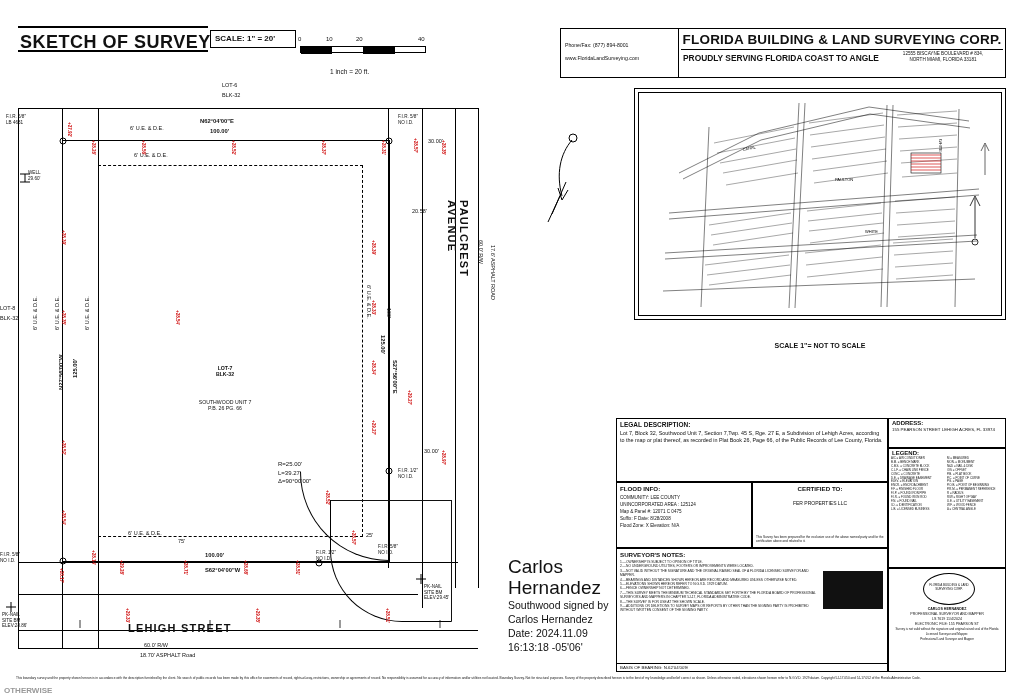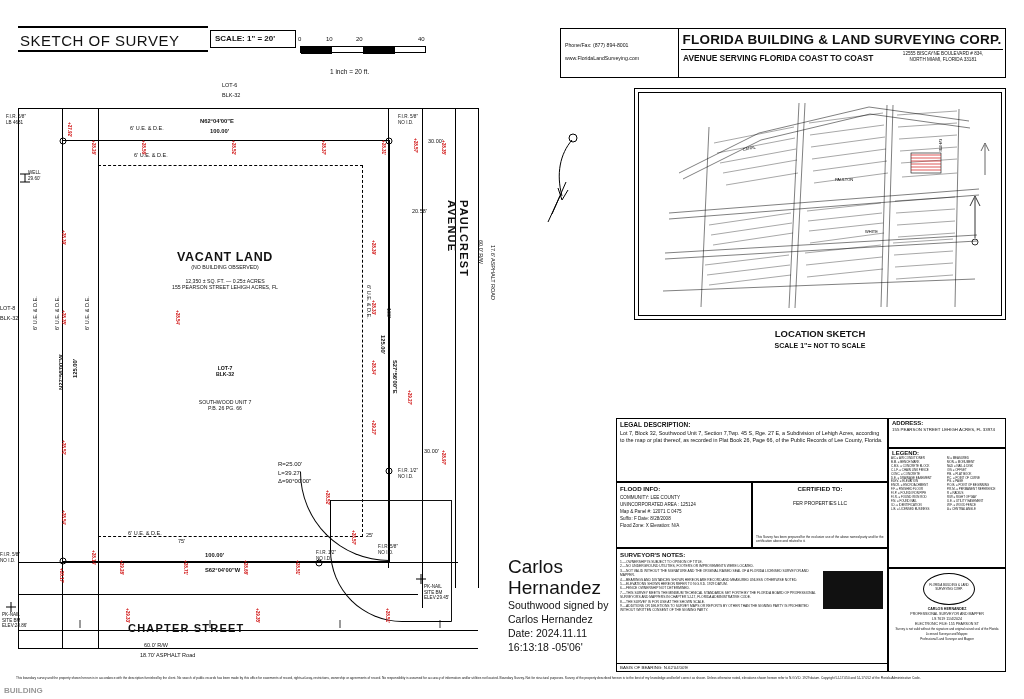--- a/index.html
+++ b/index.html
@@ -9,21 +9,21 @@
 
   
   .box{position:absolute;border:1px solid #000;box-sizing:border-box;}
   .t{position:absolute;white-space:nowrap;}
   .b{font-weight:bold;}
   .rot90{transform-origin:0 0;transform:rotate(-90deg);}
   .rotp90{transform-origin:0 0;transform:rotate(90deg);}
   .line{position:absolute;background:#000;}
 
   
-  #hdr-title{left:20px;top:32px;font-size:15px;letter-spacing:.5px;font-weight:normal;}
+  #hdr-title{left:20px;top:32px;font-size:18px;letter-spacing:.5px;font-weight:bold;}
   #hdr-rule1{left:18px;top:26px;width:190px;height:2px;}
   #hdr-rule2{left:18px;top:50px;width:190px;height:2px;}
   #scale-box{left:210px;top:30px;width:86px;height:18px;border:1px solid #000;}
   #scale-box .t{left:4px;top:3px;font-size:8px;font-weight:bold;}
 
   
   #sbar{left:300px;top:46px;width:126px;height:7px;border:1px solid #000;background:#fff;}
   #sbar .seg{position:absolute;top:0;height:7px;background:#000;}
   #sbar-ticks span{position:absolute;font-size:6px;}
   #sbar-cap{left:330px;top:68px;font-size:6.5px;}
@@ -122,21 +122,21 @@
   <div class="t" id="sbar-cap">1 inch = 20 ft.</div>
 
   <div class="box" id="tb">
     <div id="tb-left">
       <div class="t" style="top:13px;">Phone/Fax: (877) 894-8001</div>
       <div class="t" style="top:26px;">www.FloridaLandSurveying.com</div>
     </div>
     <div id="tb-main">
       <div class="t" id="tb-company">FLORIDA BUILDING &amp; LAND SURVEYING CORP.</div>
       <div class="line" id="tb-rule"></div>
-      <div class="t" id="tb-serving">AVENUE SERVING FLORIDA COAST TO COAST</div>
+      <div class="t" id="tb-serving">PROUDLY SERVING FLORIDA COAST TO ANGLE</div>
       <div class="t" id="tb-addr" style="white-space:pre-line;">12555 BISCAYNE BOULEVARD # 834,
 NORTH MIAMI, FLORIDA 33181</div>
     </div>
   </div>
 
   <div class="box" id="loc-box">
     <div id="loc-inner">
       <svg width="366" height="226" viewBox="0 0 366 226">
         <rect x="0" y="0" width="366" height="226" fill="#fff"></rect>
         <g stroke="#000" stroke-width="0.5" fill="none">
@@ -180,21 +180,20 @@
           <path d="M346 52 L346 82"></path>
             <path d="M342 58 L346 50 L350 58"></path>
         </g>
         <text x="104" y="58" font-size="4" font-family="Liberation Sans" transform="rotate(-12 104 58)">CANAL</text>
         <text x="196" y="88" font-size="4" font-family="Liberation Sans">PAULTON</text>
         <text x="226" y="140" font-size="4" font-family="Liberation Sans">WHITE</text>
         <text x="300" y="46" font-size="4" font-family="Liberation Sans" transform="rotate(90 300 46)">WHITE</text>
       </svg>
     </div>
   </div>
-  <div class="t" id="loc-title">LOCATION SKETCH</div>
   <div class="t" id="loc-sub">SCALE 1"= NOT TO SCALE</div>
 
   <svg style="position:absolute;left:540px;top:130px;" width="60" height="110">
     <g stroke="#000" fill="none" stroke-width="1">
       <path d="M32 10 C20 24 16 44 22 66"></path>
       <path d="M18 58 L22 70 L28 60"></path>
       <circle cx="33" cy="8" r="4"></circle>
     </g>
     <g stroke="#000" stroke-width="1">
       <path d="M12 84 L26 52"></path>
@@ -291,27 +290,27 @@
       <div style="font-weight:bold;">CARLOS HERNANDEZ</div>
       <div>PROFESSIONAL SURVEYOR AND MAPPER</div>
       <div>LS 7619    11/4/2024</div>
       <div>ELECTRONIC FILE: 155 PEARSON ST</div>
       <div style="font-size:3px;">Survey is not valid without the signature and original raised seal of the Florida Licensed Surveyor and Mapper.</div>
       <div style="font-size:3px;">Professional Land Surveyor and Mapper</div>
     </div>
   </div>
 
   <div class="t" id="disclaimer" style="white-space:normal;width:990px;">This boundary survey and the property shown hereon is in accordance with the description furnished by the client. No search of public records has been made by this office for easements of record, rights-of-way, restrictions, ownership or agreements of record. No responsibility is assumed for accuracy of information and/or utilities not located. Boundary Survey. Not for structural purposes. Survey of the property described hereon is to the best of my knowledge and belief correct as shown. Unless otherwise noted, elevations shown hereon refer to N.G.V.D. 1929 datum. Copyright 5J-17.050 and 5J-17.052 of the Florida Administrative Code.</div>
-  <div class="t" id="wm">BUILDING</div>
+  <div class="t" id="wm">OTHERWISE</div>
 
   <div class="t" id="sig" style="white-space:normal;">
     <div class="name">Carlos Hernandez</div>
     <div class="meta">Southwood signed by</div>
     <div class="meta">Carlos Hernandez</div>
-    <div class="meta">Date: 2024.11.11</div>
+    <div class="meta">Date: 2024.11.09</div>
     <div class="meta">16:13:18 -05'06'</div>
   </div>
 
   <div id="plot">
 
     <div class="line" style="left:18px;top:48px;width:460px;height:1px;"></div>
     <div class="line" style="left:18px;top:48px;width:1px;height:540px;"></div>
     <div class="line" style="left:18px;top:588px;width:460px;height:1px;"></div>
     <div class="line" style="left:478px;top:48px;width:1px;height:480px;"></div>
     <div class="line" style="left:18px;top:534px;width:400px;height:1px;"></div>
@@ -346,26 +345,20 @@
     <div class="label rot90" style="left:54px;top:270px;">6' U.E. &amp; D.E.</div>
     <div class="label rot90" style="left:84px;top:270px;">6' U.E. &amp; D.E.</div>
     <div class="label rotp90" style="left:372px;top:225px;">6' U.E. &amp; D.E.</div>
     <div class="label rot90" style="left:32px;top:270px;">6' U.E. &amp; D.E.</div>
 
     <div class="label" style="left:222px;top:22px;">LOT-6</div>
     <div class="label" style="left:222px;top:32px;">BLK-32</div>
     <div class="label" style="left:0px;top:245px;">LOT-8</div>
     <div class="label" style="left:0px;top:255px;">BLK-32</div>
 
-    <div class="vac" style="left:120px;top:190px;width:210px;text-align:center;">
-      <div class="h">VACANT LAND</div>
-      <div class="s">(NO BUILDING OBSERVED)</div>
-      <div class="s" style="margin-top:8px;">12,350 ± SQ. FT. — 0.25± ACRES</div>
-      <div class="s">155 PEARSON STREET LEHIGH ACRES, FL</div>
-    </div>
 
     <div class="vac" style="left:180px;top:305px;width:90px;text-align:center;">
       <div class="s b">LOT-7</div>
       <div class="s b">BLK-32</div>
       <div class="s" style="margin-top:22px;">SOUTHWOOD UNIT 7</div>
       <div class="s">P.B. 26  PG. 66</div>
     </div>
 
     <div class="label" style="left:428px;top:78px;">30.00'</div>
     <div class="label" style="left:412px;top:148px;">20.58'</div>
@@ -401,21 +394,21 @@
     <div class="mon" style="left:28px;top:110px;white-space:pre-line;">WELL
 29.60'</div>
     <svg style="position:absolute;left:18px;top:112px;" width="14" height="12">
       <path d="M2 2 L12 2 M7 2 L7 10 M2 10 L12 10" stroke="#000" stroke-width="1" fill="none"></path>
     </svg>
 
     <div class="stname rotp90" style="left:470px;top:140px;">PAULCREST AVENUE</div>
     <div class="label rotp90" style="left:484px;top:180px;">60.0' R/W</div>
     <div class="label rotp90" style="left:496px;top:185px;">17.6' ASPHALT ROAD</div>
 
-    <div class="stname" style="left:128px;top:562px;">CHAPTER STREET</div>
+    <div class="stname" style="left:128px;top:562px;">LEHIGH STREET</div>
     <div class="label" style="left:144px;top:582px;">60.0' R/W</div>
     <div class="label" style="left:140px;top:592px;">18.70' ASPHALT Road</div>
 
     <div class="reddim rotp90" style="left:72px;top:62px;">+27.92'</div>
     <div class="reddim rotp90" style="left:96px;top:80px;">+28.26'</div>
     <div class="reddim rotp90" style="left:146px;top:80px;">+28.56'</div>
     <div class="reddim rotp90" style="left:236px;top:80px;">+28.52'</div>
     <div class="reddim rotp90" style="left:326px;top:80px;">+28.37'</div>
     <div class="reddim rotp90" style="left:386px;top:80px;">+28.31'</div>
     <div class="reddim rotp90" style="left:446px;top:80px;">+28.35'</div>

